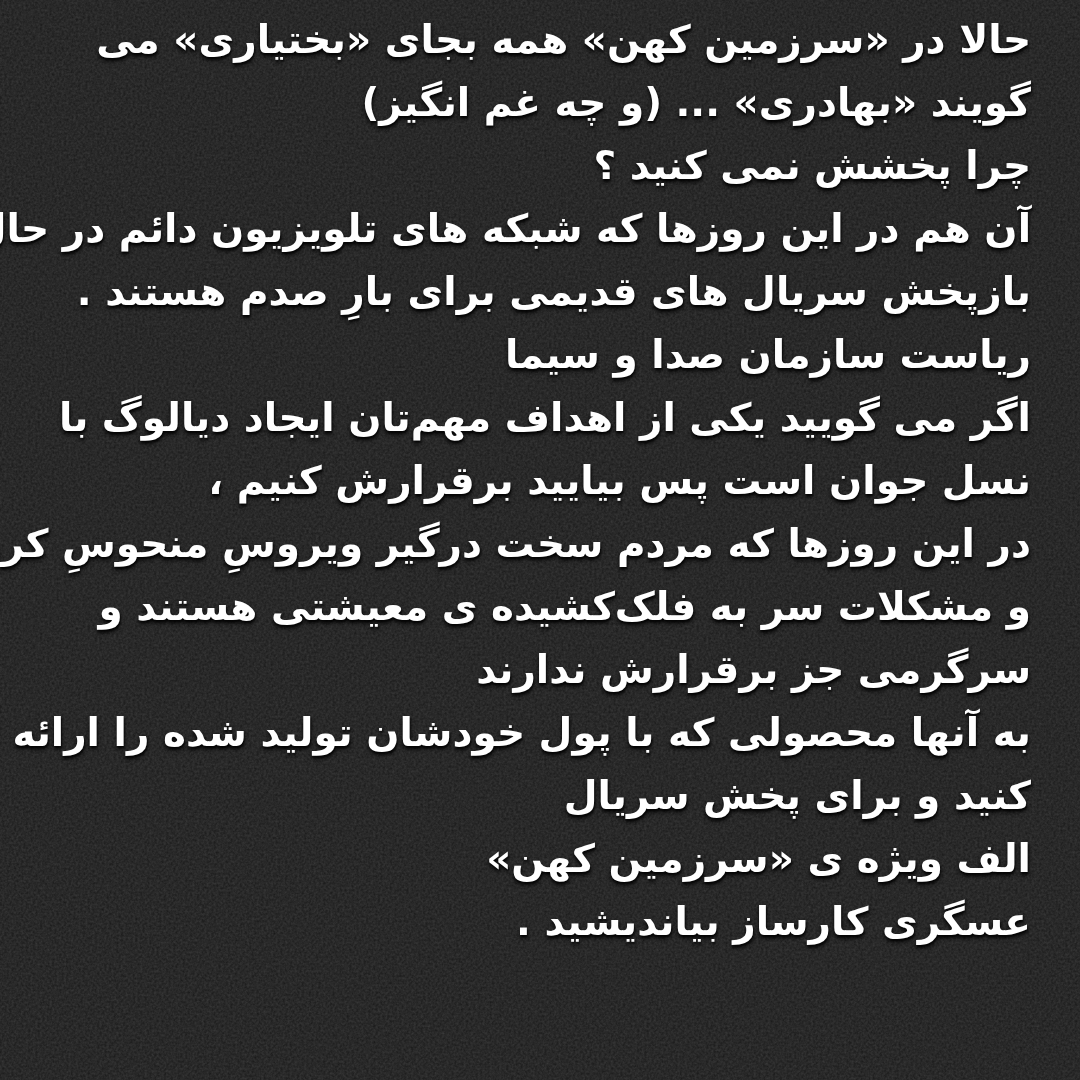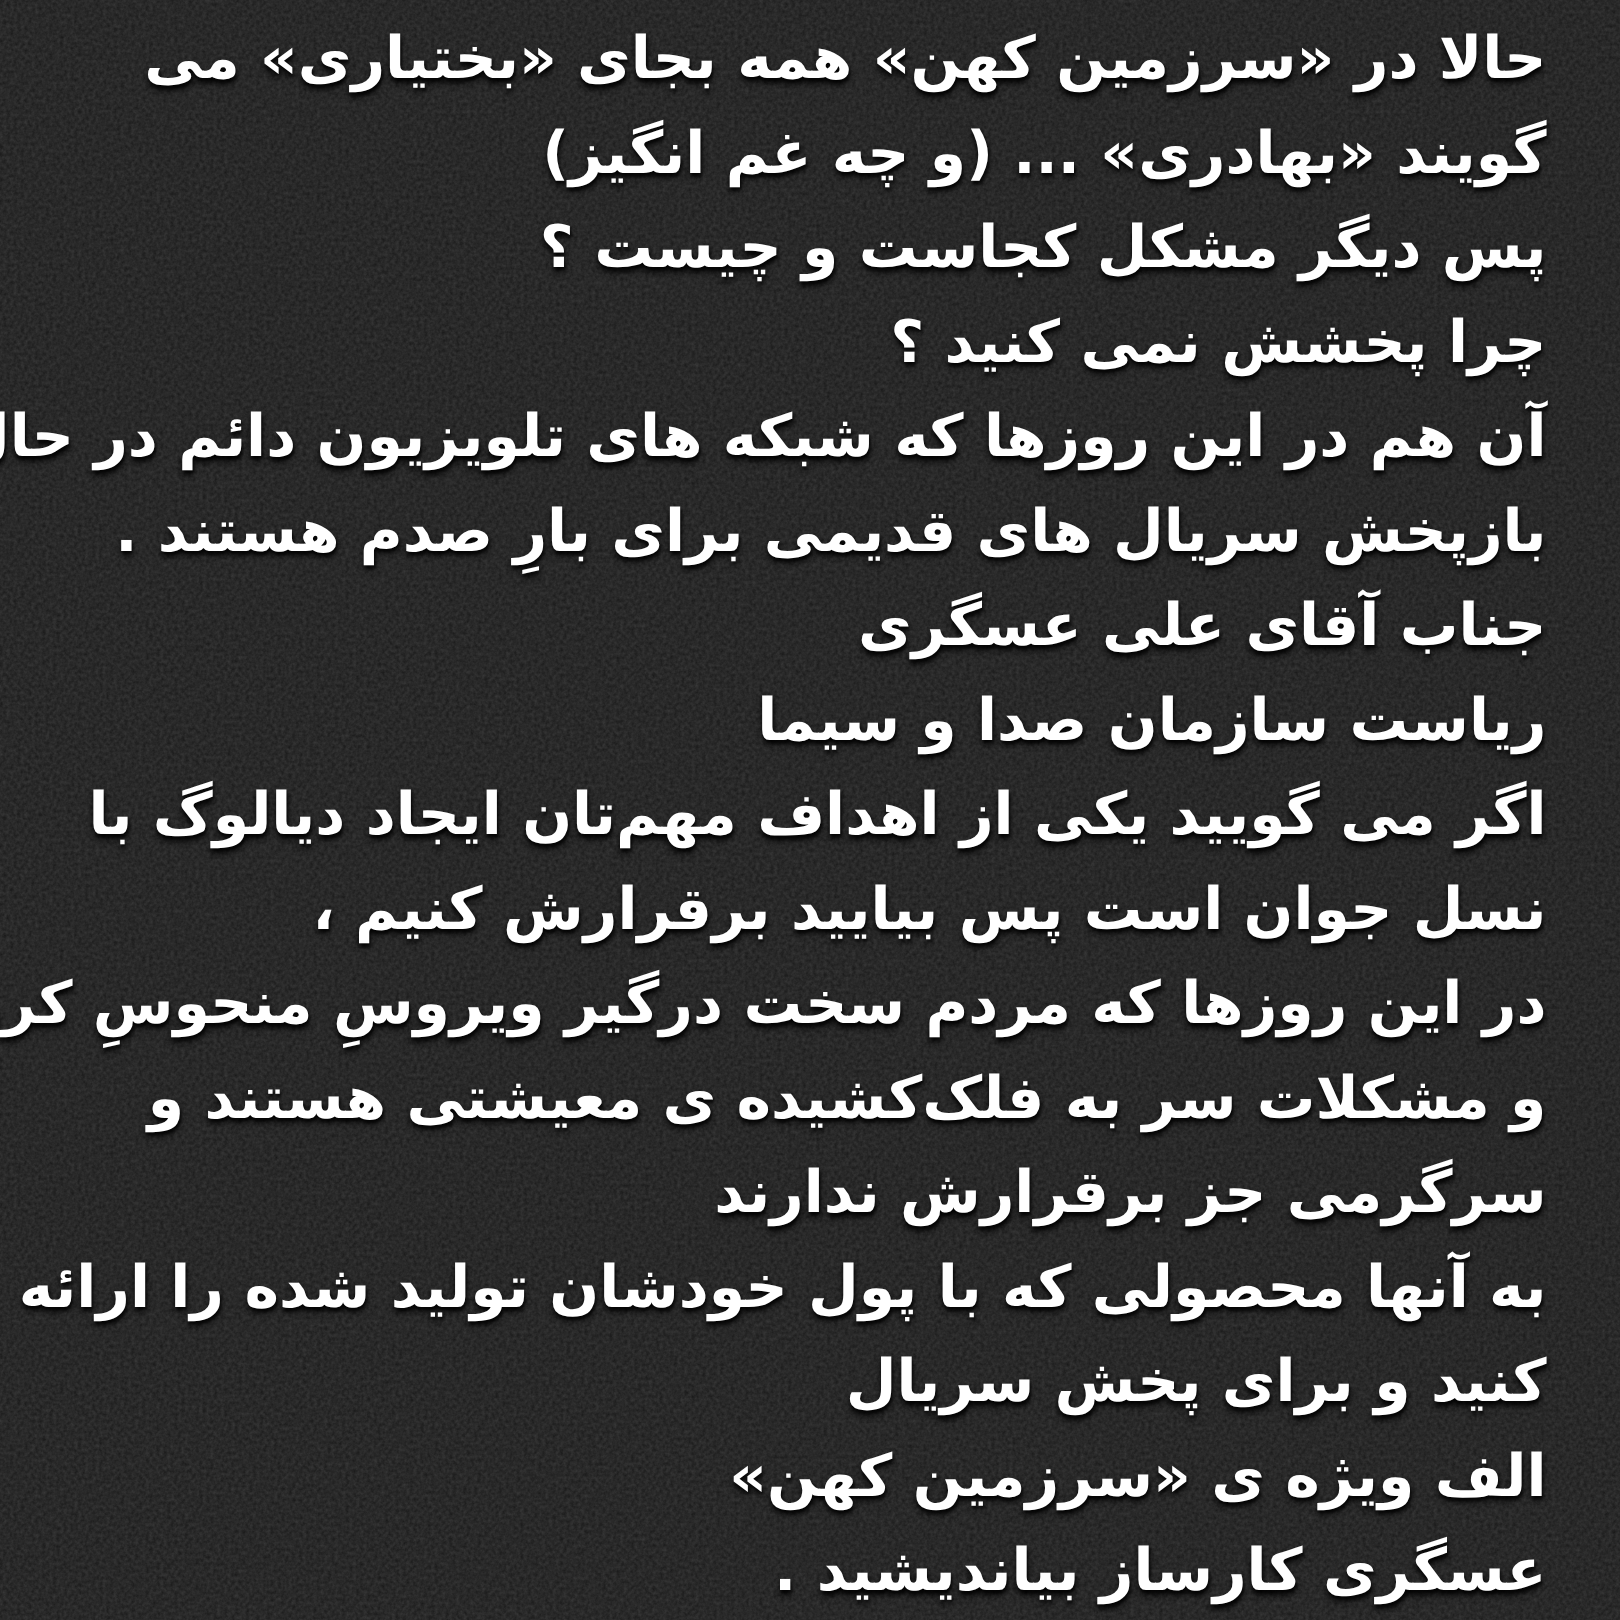--- a/index.html
+++ b/index.html
@@ -61,25 +61,23 @@
                 0 0 0 0 0.45
                 0 0 0 0.22 0"></feColorMatrix>
     </filter>
     <rect width="1080" height="1080" fill="#181818"></rect>
     <rect width="1080" height="1080" filter="url(#grain)"></rect>
   </svg>
 
   <div class="text-block" dir="rtl">
     <div class="text-line">حالا در «سرزمین کهن» همه بجای «بختیاری» می</div>
     <div class="text-line">گویند «بهادری» ... (و چه غم انگیز)</div>
-    <div class="text-line">پس دیگر مشکل کجاست و چیست ؟</div>
     <div class="text-line">چرا پخشش نمی کنید ؟</div>
     <div class="text-line">آن هم در این روزها که شبکه های تلویزیون دائم در حال</div>
     <div class="text-line">بازپخش سریال های قدیمی برای بارِ صدم هستند .</div>
-    <div class="text-line">جناب آقای علی عسگری</div>
     <div class="text-line">ریاست سازمان صدا و سیما</div>
     <div class="text-line">اگر می گویید یکی از اهداف مهم‌تان ایجاد دیالوگ با</div>
     <div class="text-line">نسل جوان است پس بیایید برقرارش کنیم ،</div>
     <div class="text-line">در این روزها که مردم سخت درگیر ویروسِ منحوسِ کرونا</div>
     <div class="text-line">و مشکلات سر به فلک‌کشیده ی معیشتی هستند و</div>
     <div class="text-line">سرگرمی جز برقرارش ندارند</div>
     <div class="text-line">به آنها محصولی که با پول خودشان تولید شده را ارائه</div>
     <div class="text-line">کنید و برای پخش سریال</div>
     <div class="text-line">الف ویژه ی «سرزمین کهن»</div>
     <div class="text-line">عسگری کارساز بیاندیشید .</div>

